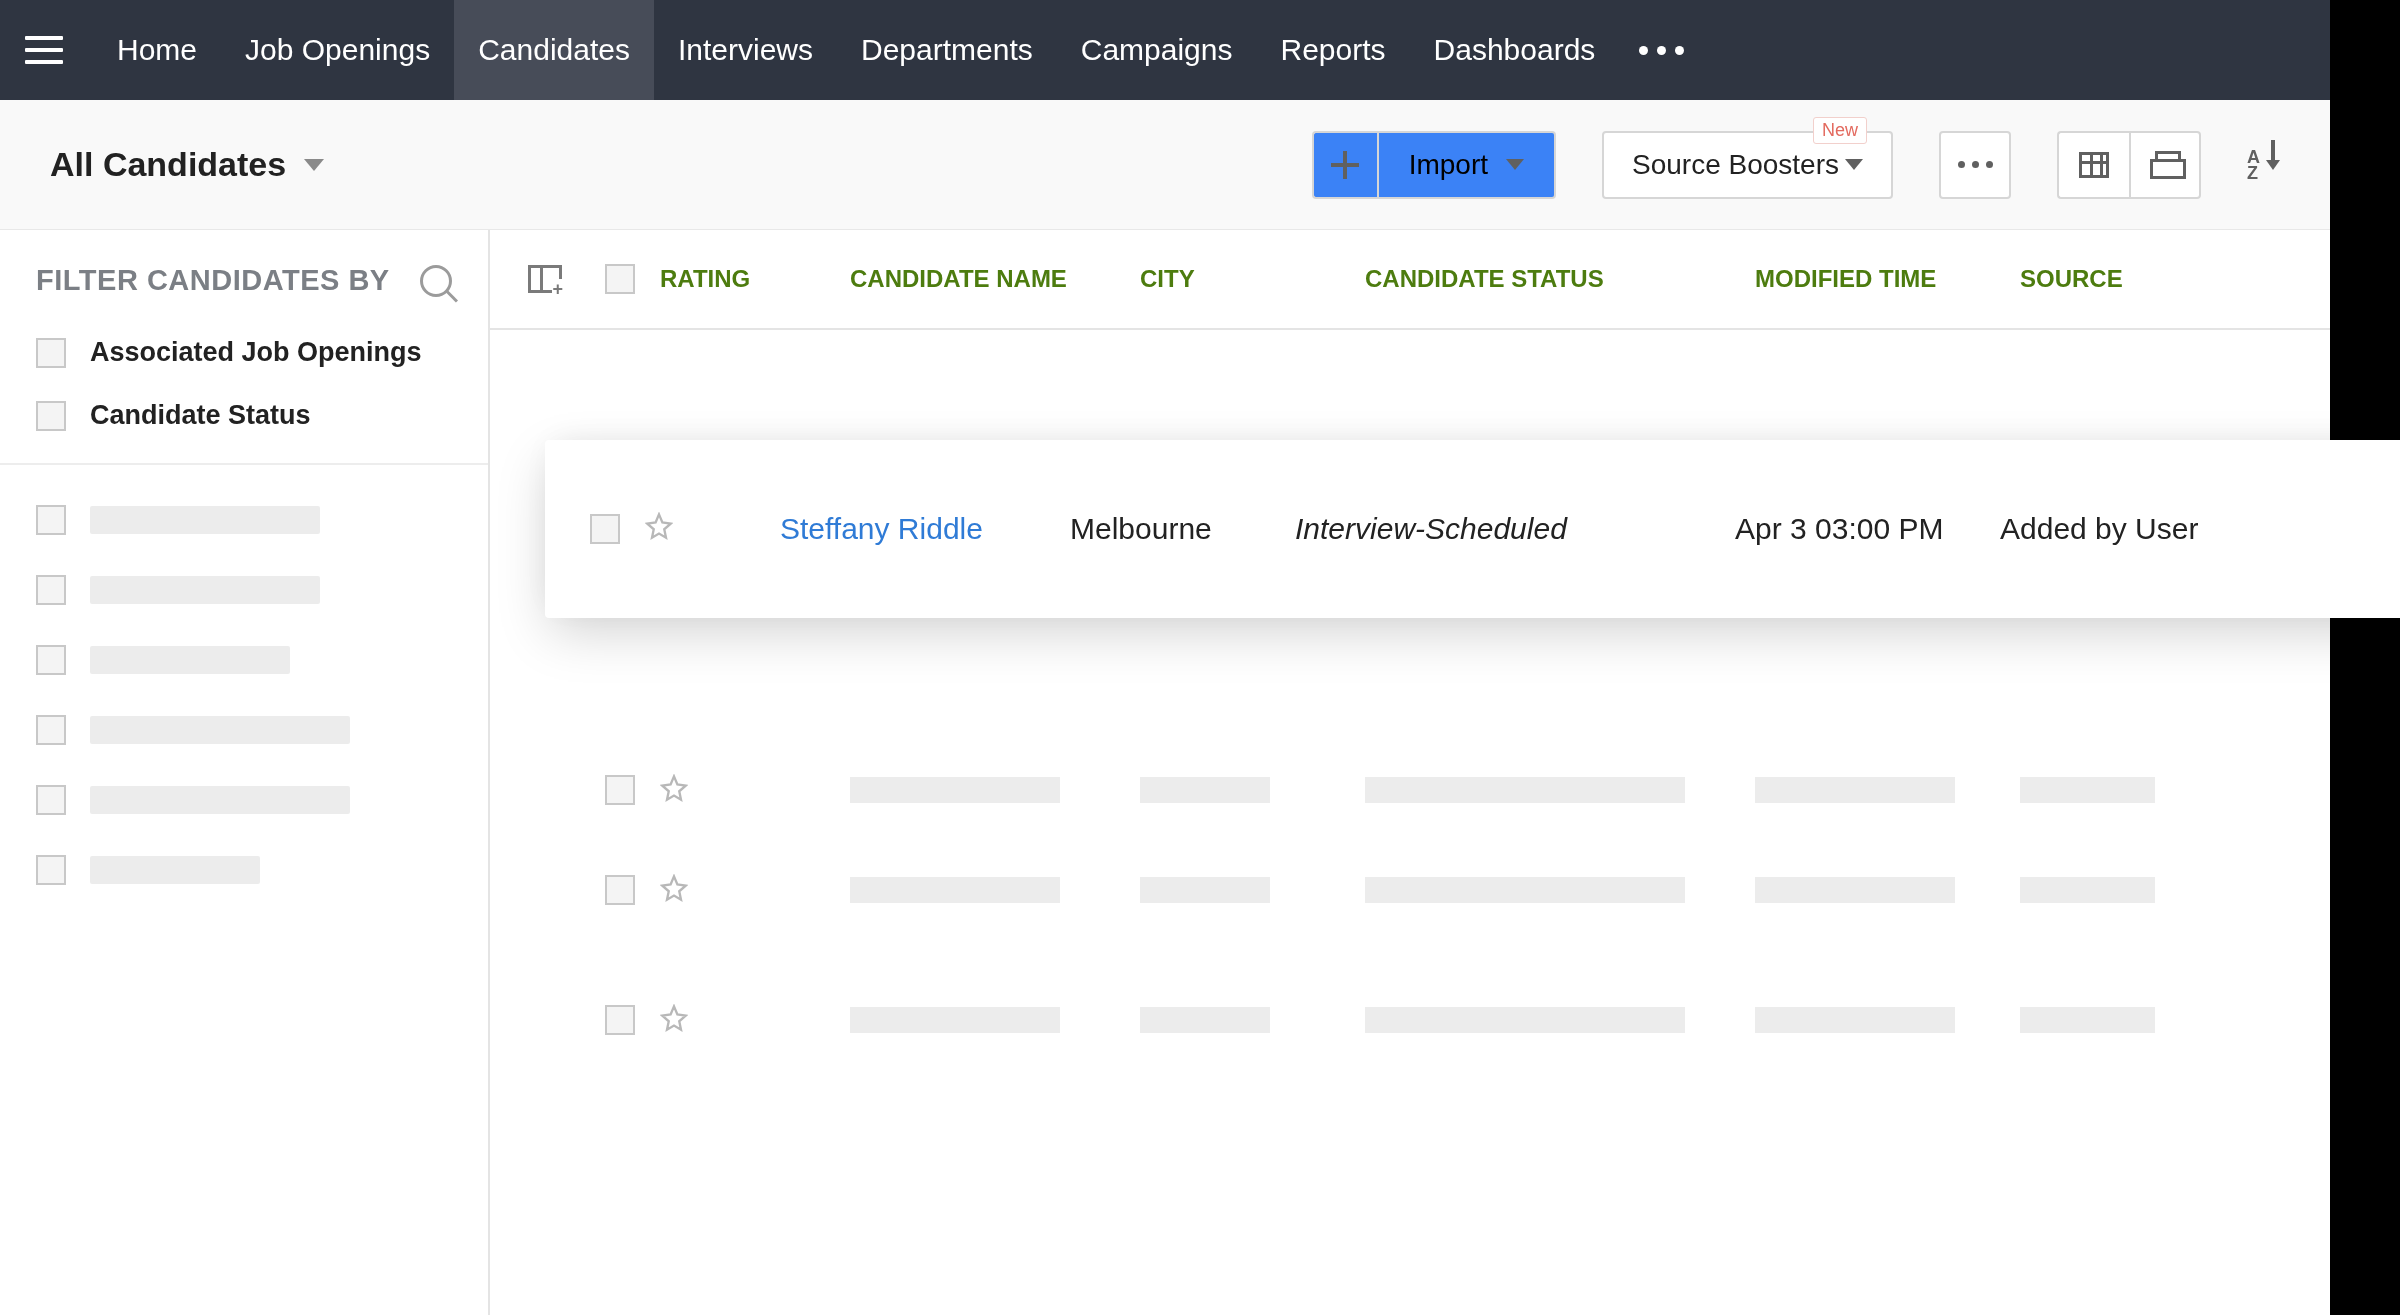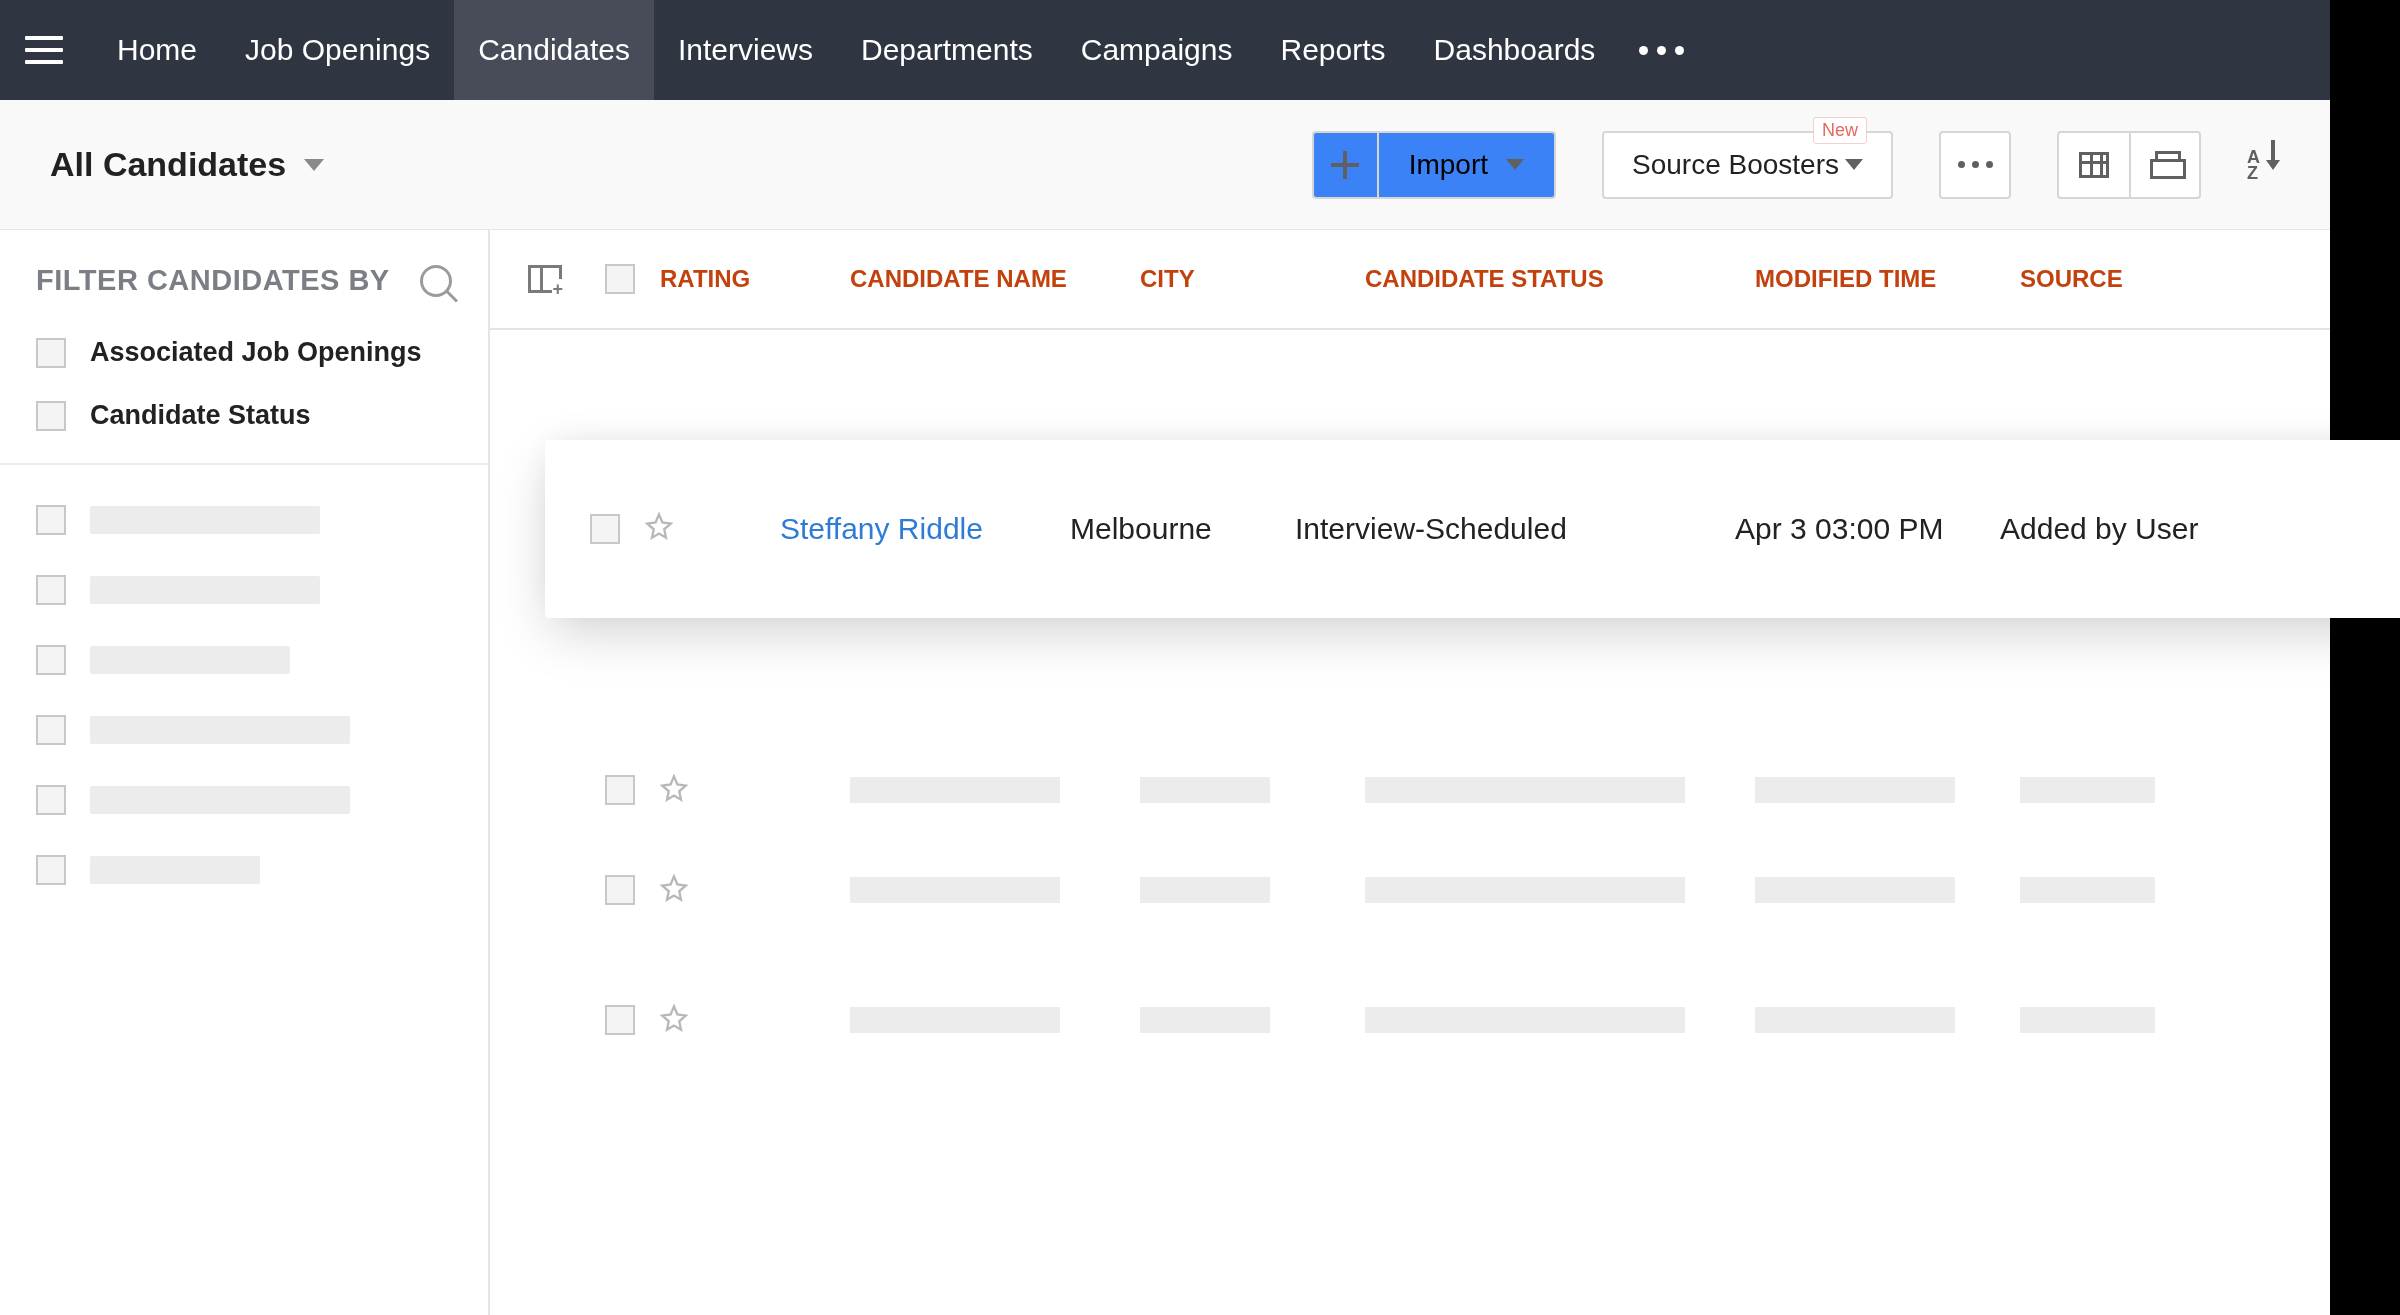--- a/index.html
+++ b/index.html
@@ -59,21 +59,21 @@
   .search-ic { width:32px; height:32px; border:3px solid #9B9B9B; border-radius:50%; position:relative; }
   .search-ic:after { content:""; position:absolute; width:14px; height:3px; background:#9B9B9B; transform:rotate(45deg); bottom:-4px; right:-10px; }
   .filter-opt { display:flex; align-items:center; gap:24px; font-size:27px; font-weight:700; color:#222; margin-bottom:32px; cursor:pointer; }
   .chk { width:30px; height:30px; border:2px solid #C8C8C8; background:#F4F4F4; cursor:pointer; }
   .sidebar-sep { height:2px; background:#EDEDED; margin:20px -36px 40px -36px; }
   .sidebar-skel { display:flex; align-items:center; gap:24px; margin-bottom:40px; }
   .skel { background:#ECECEC; border-radius:2px; }
 
   
   .table-area { flex:1; background:#fff; position:relative; }
-  .thead { height:100px; border-bottom:2px solid #E4E4E4; display:flex; align-items:center; padding-left:20px; color:#c2410c; font-size:24px; font-weight:600; }
+  .thead { height:100px; border-bottom:2px solid #E4E4E4; display:flex; align-items:center; padding-left:20px; color:#4d7c0f; font-size:24px; font-weight:600; }
   .col-tool { width:70px; display:flex; justify-content:center; }
   .col-chk { width:80px; display:flex; justify-content:center; }
   .col-rating { width:190px; }
   .col-name { width:290px; }
   .col-city { width:225px; }
   .col-status { width:390px; }
   .col-mod { width:265px; }
   .col-src { width:200px; }
   .colpick-ic { width:34px; height:28px; border:3px solid #7A7A7A; position:relative; cursor:pointer; }
   .colpick-ic:before { content:""; position:absolute; left:9px; top:-3px; bottom:-3px; width:3px; background:#7A7A7A; }
@@ -83,21 +83,21 @@
   .trow .col-tool { width:70px; }
   .star-ic { width:28px; height:28px; color:#B8B8B8; }
   .skel-cell { height:26px; background:#ECECEC; }
   .link { color:#2F7BD6; }
 
   .highlight-row { position:absolute; left:55px; right:-180px; top:210px; height:178px; background:#fff; border-radius:4px; box-shadow:0 18px 50px -5px rgba(0,0,0,0.18), 0 -6px 30px -10px rgba(0,0,0,0.08); display:flex; align-items:center; padding-left:20px; font-size:30px; color:#222; }
   .highlight-row .col-chk { width:80px; }
   .highlight-row .col-rating { width:135px; }
   .highlight-row .col-name { width:290px; }
   .highlight-row .col-city { width:225px; }
-  .highlight-row .col-status { width:440px; }
+  .highlight-row .col-status { width:440px;font-style:italic; }
   .highlight-row .col-mod { width:265px; }
   .highlight-row .col-src { width:250px; }
 
   .plain-rows-wrap { padding-top:90px; }
   .plain-rows-wrap.after { padding-top:220px; }
 </style>
 </head>
 <body>
 
 <div class="viewport">

